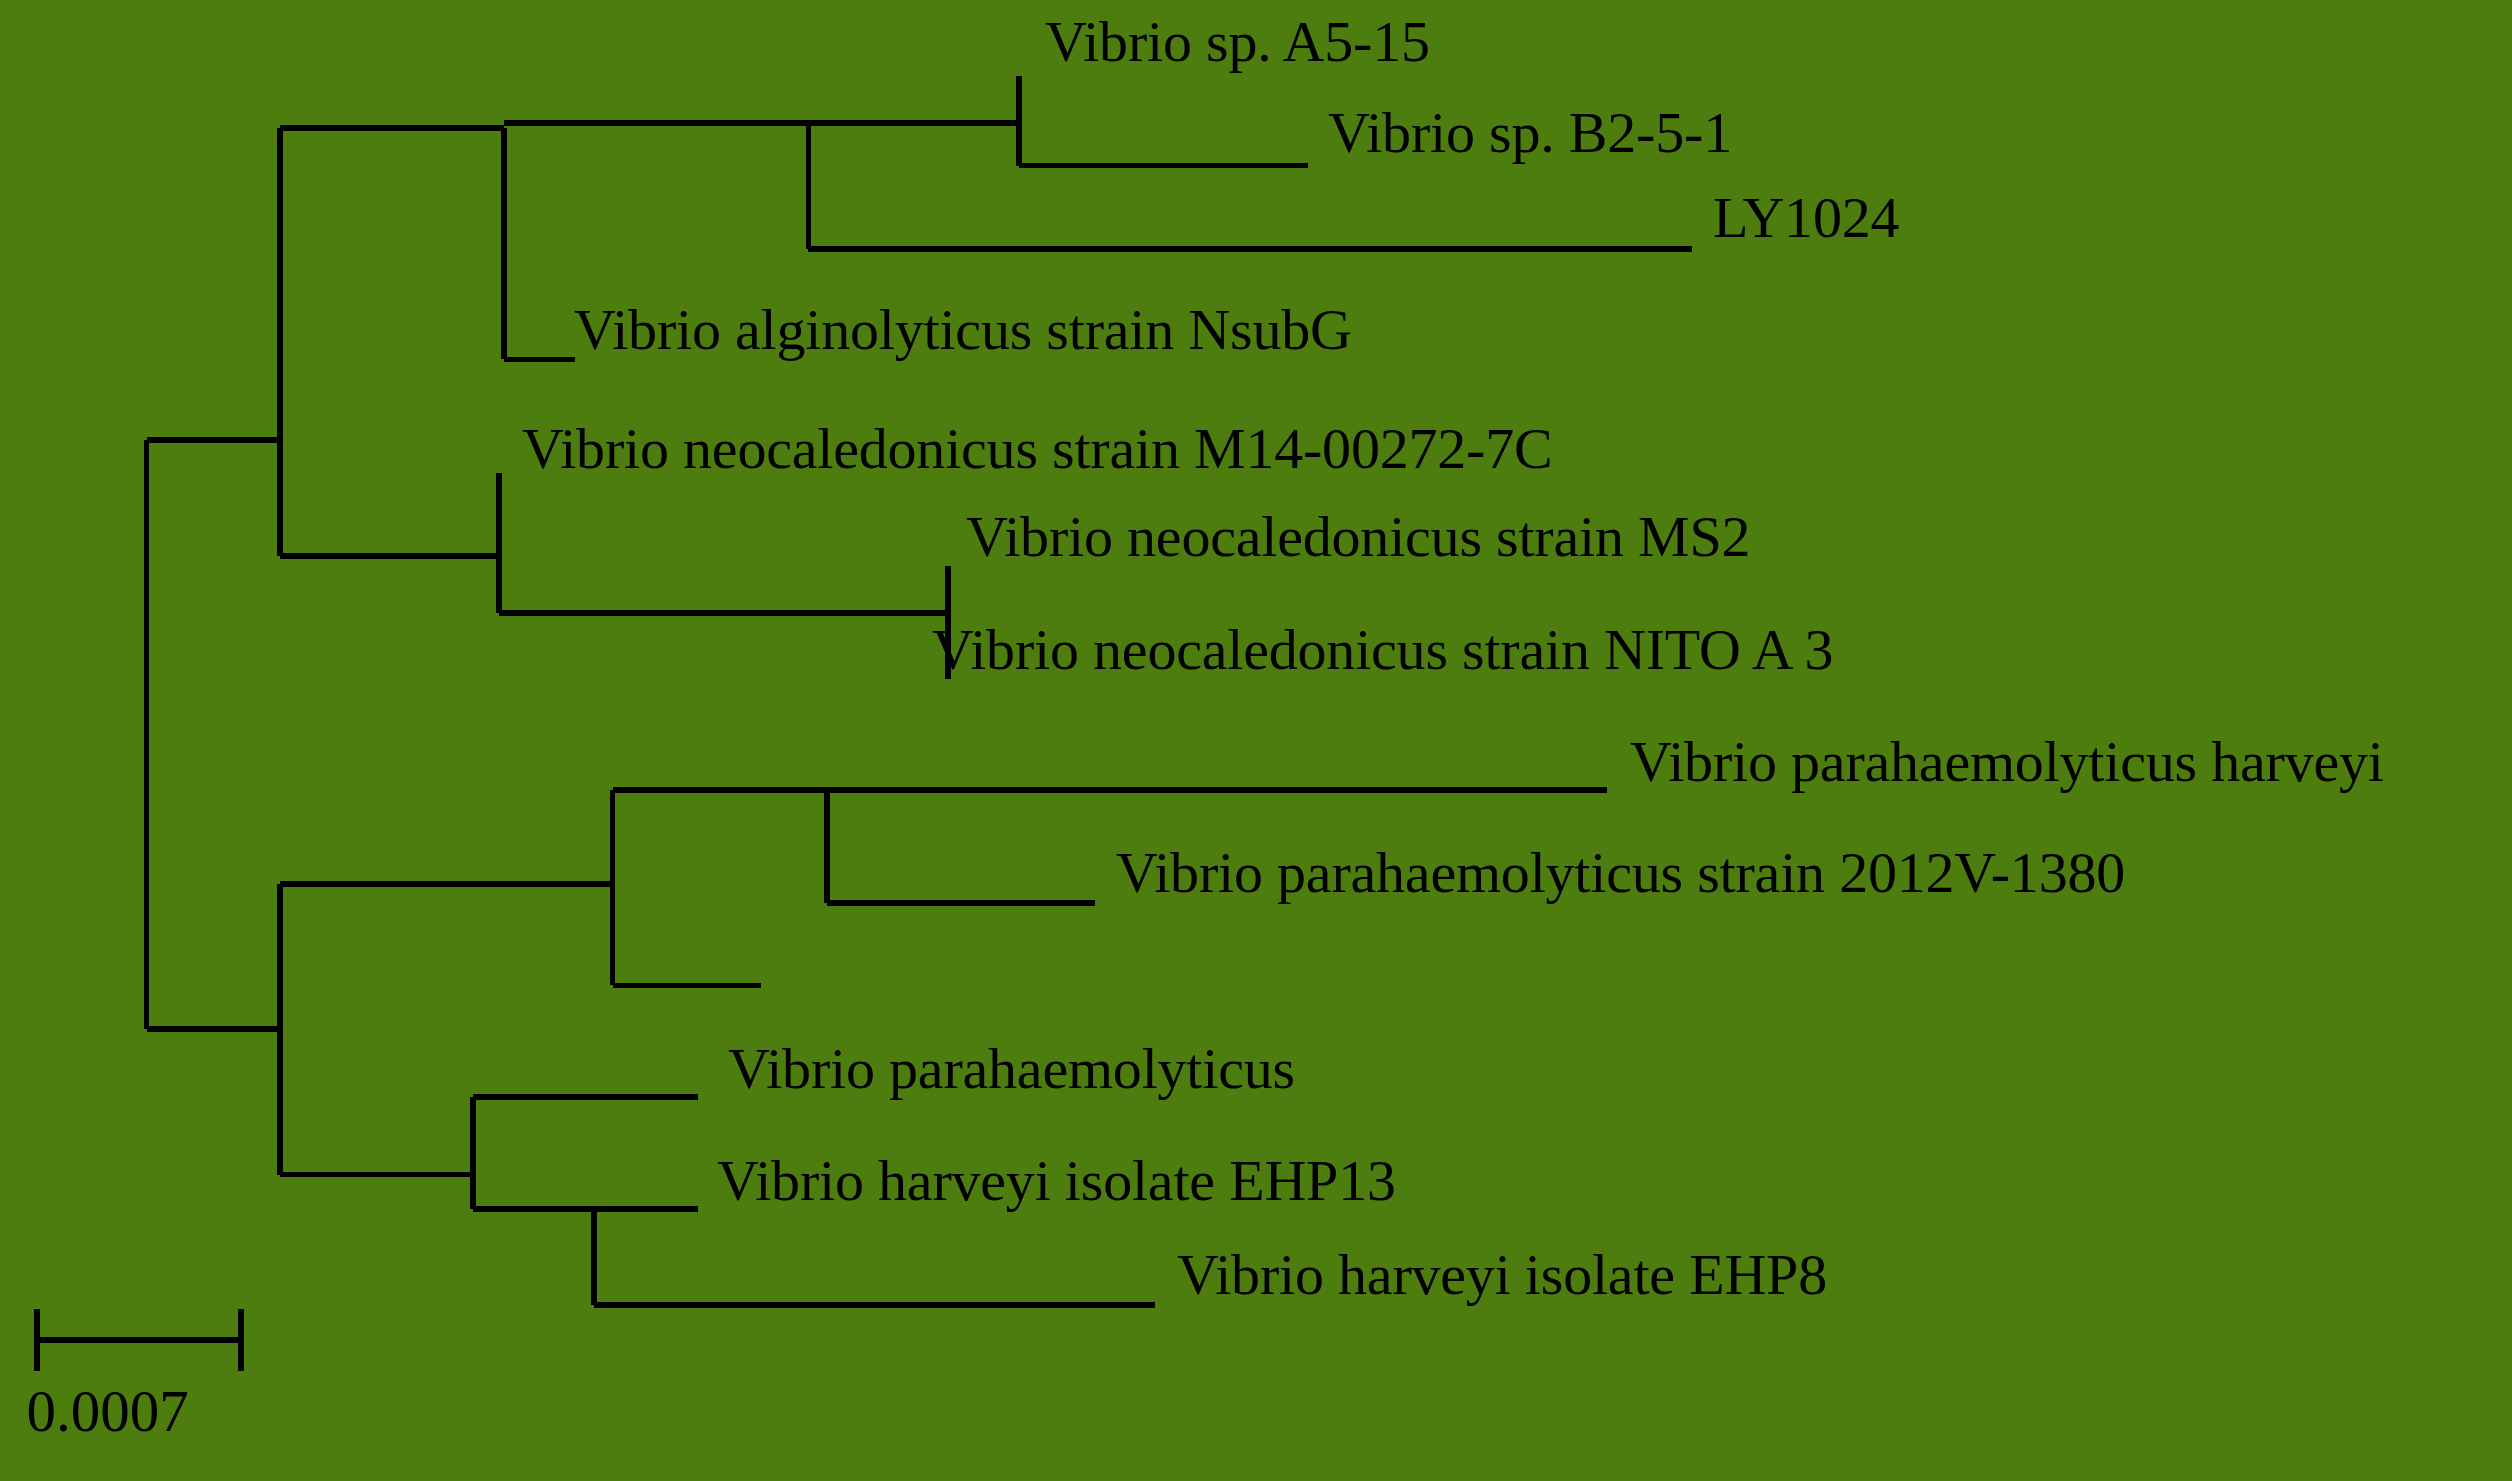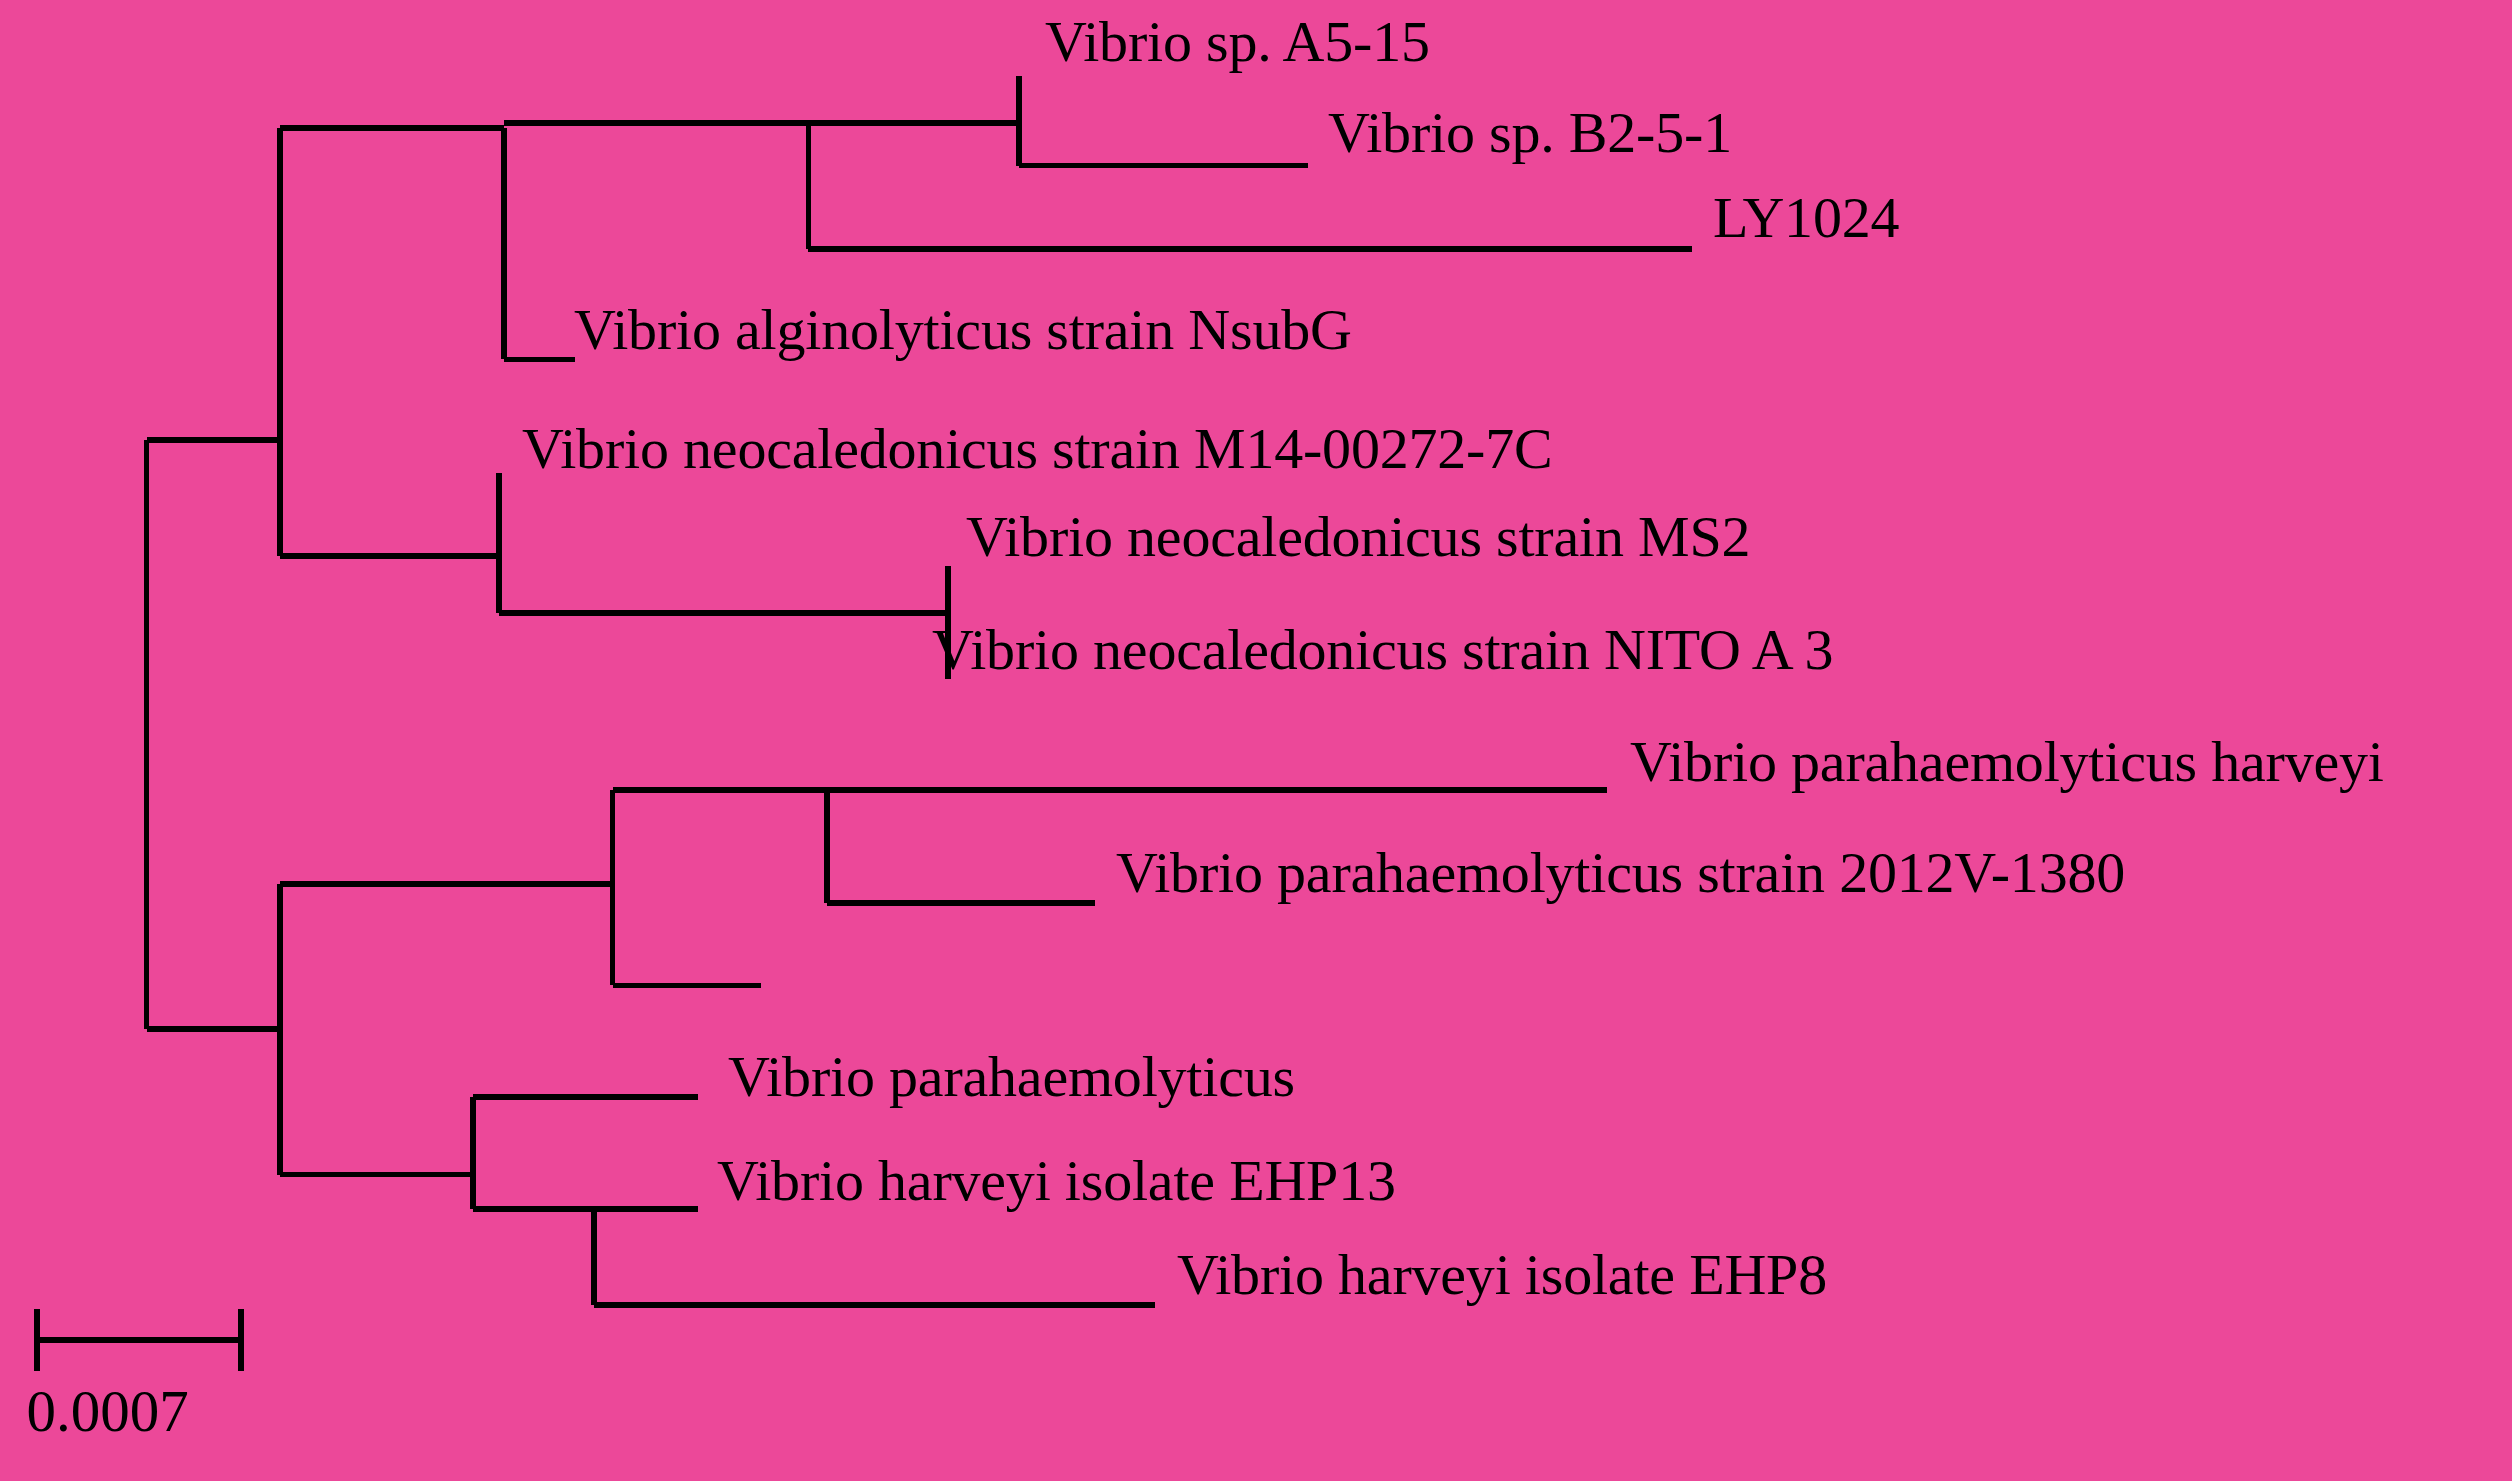--- a/index.html
+++ b/index.html
@@ -7,21 +7,21 @@
     padding: 0;
     background: #ffffff;
   }
   body {
     font-family: "Liberation Serif", "DejaVu Serif", serif;
   }
   #root-canvas {
     position: relative;
     width: 2512px;
     height: 1482px;
-    background: #ec4899;
+    background: #4d7c0f;
     overflow: hidden;
   }
   #tree-svg {
     position: absolute;
     left: 0;
     top: 0;
     width: 2512px;
     height: 1482px;
   }
   .taxon-label {
@@ -111,21 +111,21 @@
 
   <div class="taxon-label" style="left:966px; top:508px;">Vibrio neocaledonicus strain MS2</div>
 
   <div class="taxon-label" style="left:932px; top:621px;">Vibrio neocaledonicus strain NITO A 3</div>
 
   <div class="taxon-label" style="left:1630px; top:733px;">Vibrio parahaemolyticus harveyi</div>
 
   <div class="taxon-label" style="left:1116px; top:844px;">Vibrio parahaemolyticus strain 2012V-1380</div>
 
 
-  <div class="taxon-label" style="left:728px; top:1040px;margin-top:8px;">Vibrio parahaemolyticus</div>
+  <div class="taxon-label" style="left:728px; top:1040px;">Vibrio parahaemolyticus</div>
 
   <div class="taxon-label" style="left:717px; top:1152px;">Vibrio harveyi isolate EHP13</div>
 
   <div class="taxon-label" style="left:1177px; top:1246px;">Vibrio harveyi isolate EHP8</div>
 
   <div class="scale-label" style="left:26.5px; top:1382px;">0.0007</div>
 
 </div>
 
 

